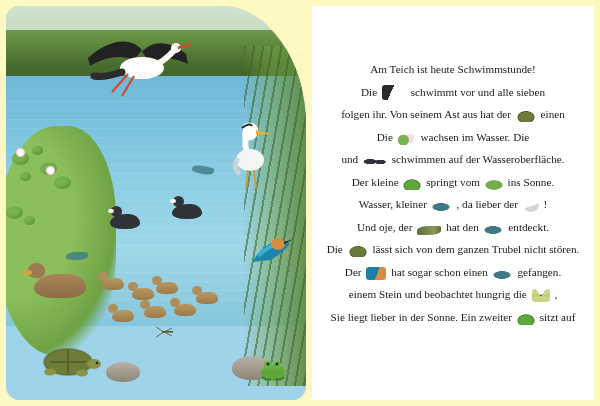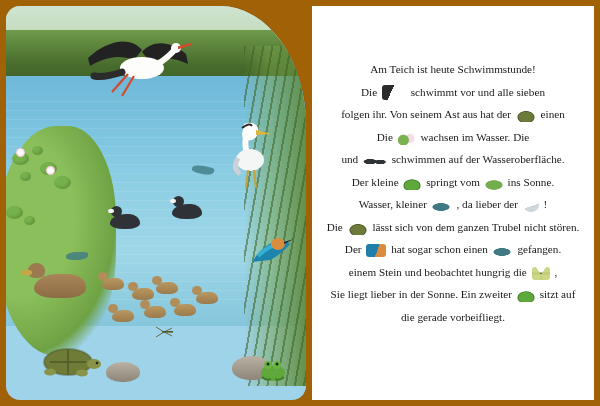--- a/index.html
+++ b/index.html
@@ -10,21 +10,21 @@
   body {
     width: 600px;
     height: 406px;
     font-family: "Liberation Serif", serif;
     overflow: hidden;
   }
   #page {
     position: relative;
     width: 600px;
     height: 406px;
-    background: #a16207;
+    background: #fef9c3;
   }
 
   
   #illustration {
     position: absolute;
     left: 6px;
     top: 6px;
     width: 300px;
     height: 394px;
     overflow: hidden;
@@ -451,20 +451,27 @@
       </span>
 
       <span class="line">
         <span>Wasser, kleiner</span>
         <span class="inline-pic pic-fish"></span>
         <span>, da lieber der</span>
         <span class="inline-pic pic-heron"></span>
         <span>!</span>
       </span>
 
+      <span class="line">
+        <span>Und oje, der</span>
+        <span class="inline-pic pic-pike"></span>
+        <span>hat den</span>
+        <span class="inline-pic pic-fish"></span>
+        <span>entdeckt.</span>
+      </span>
 
       <span class="line">
         <span>Die</span>
         <span class="inline-pic pic-turtle"></span>
         <span>lässt sich von dem ganzen Trubel nicht stören.</span>
       </span>
 
       <span class="line">
         <span>Der</span>
         <span class="inline-pic pic-kingfisher"></span>
@@ -478,20 +485,17 @@
         <span class="inline-pic pic-dragonfly"></span>
         <span>,</span>
       </span>
 
       <span class="line">
         <span>Sie liegt lieber in der Sonne. Ein zweiter</span>
         <span class="inline-pic pic-frog"></span>
         <span>sitzt auf</span>
       </span>
 
-      <span class="line">
-        <span>die gerade vorbeifliegt.</span>
-      </span>
 
     </div>
   </div>
 
 </div>
 
 </body></html>

